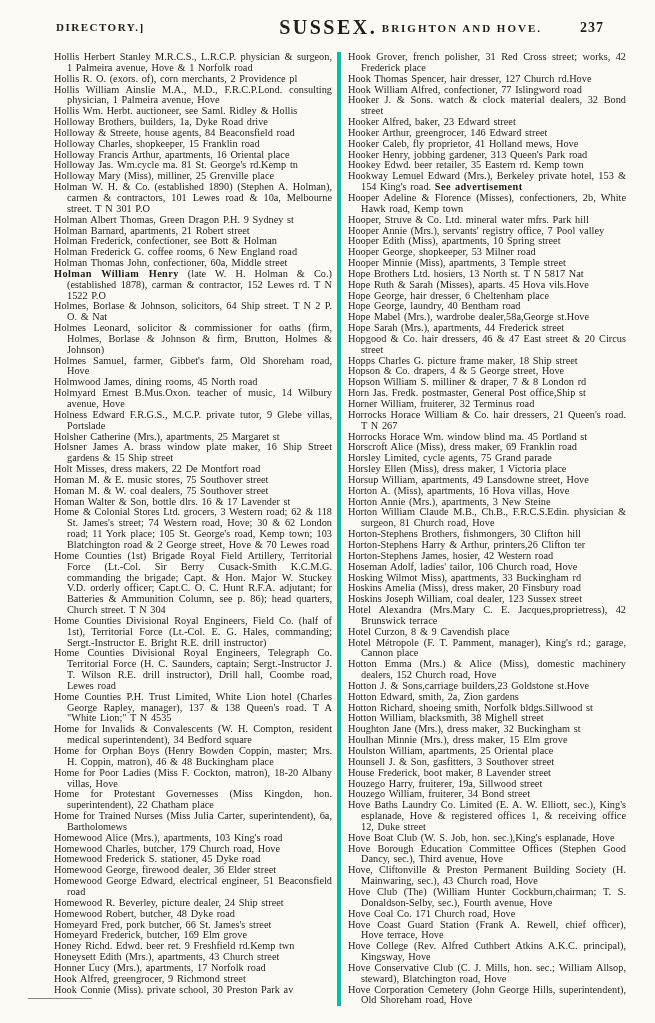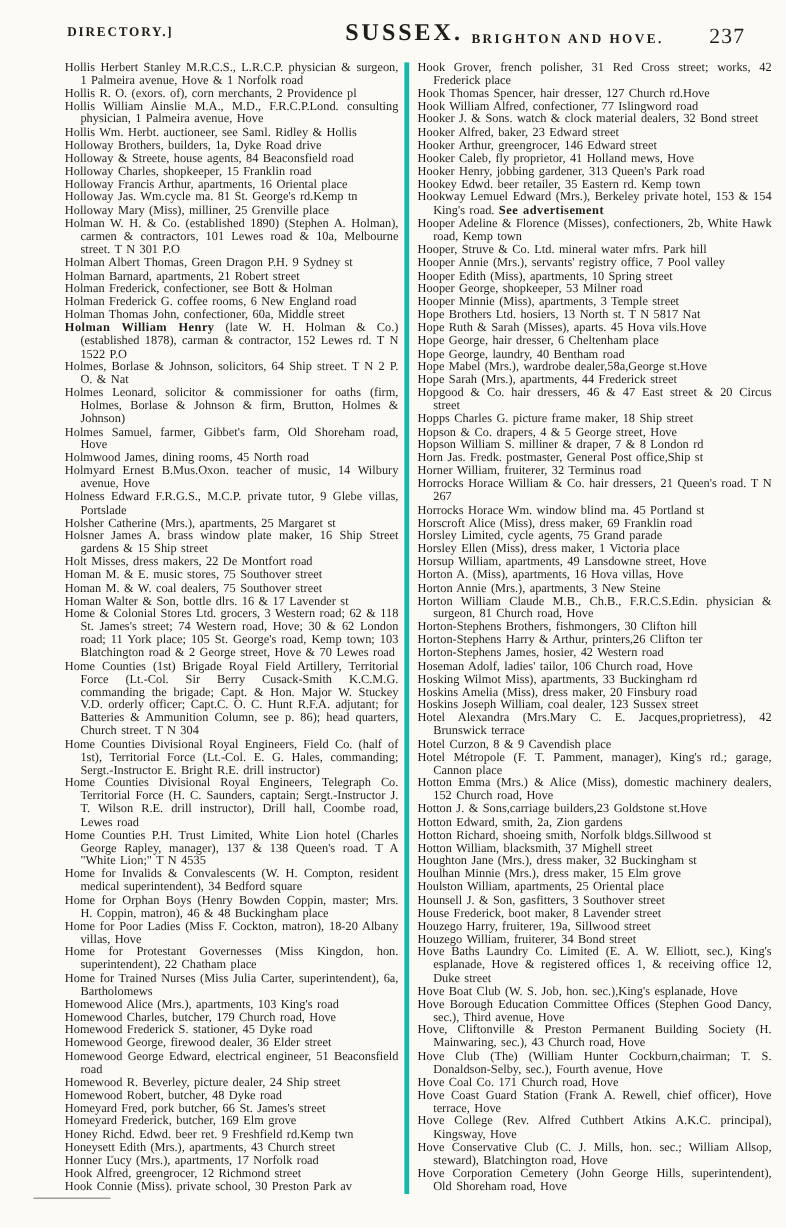--- a/index.html
+++ b/index.html
@@ -6,21 +6,21 @@
   body{
     width:655px;height:1023px;
     background:#fbfaf5;
     color:#201d1a;
     font-family:"Liberation Serif","DejaVu Serif",serif;
     position:relative;
     overflow:hidden;
   }
   .page{
     position:relative;
-    padding:16px 12px 0 54px;
+    padding:16px 29px 0 54px;
     box-sizing:border-box;
     width:655px;height:1023px;
   }
   header.pagehead{
     position:relative;
     height:24px;
     margin-bottom:12px;
   }
   .hdr-left{
     position:absolute;left:2px;top:5px;
@@ -31,21 +31,21 @@
     font-size:20px;font-weight:bold;letter-spacing:2.5px;
   }
   .hdr-right{
     position:absolute;right:22px;top:4px;
     display:flex;align-items:baseline;gap:38px;
   }
   .hdr-section{
     font-size:11px;font-weight:bold;letter-spacing:2px;margin-left:17px;
   }
   .hdr-pageno{
-    font-size:18px;font-weight:normal;letter-spacing:1px;
+    font-size:14px;font-weight:bold;letter-spacing:1px;
   }
   main.cols{
     display:flex;
     align-items:stretch;
   }
   .col{
     font-size:10.3px;
     line-height:10.85px;
     word-spacing:1.1px;
   }
@@ -143,21 +143,21 @@
         <p class="entry">Homewood Frederick S. stationer, 45 Dyke road</p>
         <p class="entry">Homewood George, firewood dealer, 36 Elder street</p>
         <p class="entry">Homewood George Edward, electrical engineer, 51 Beaconsfield road</p>
         <p class="entry">Homewood R. Beverley, picture dealer, 24 Ship street</p>
         <p class="entry">Homewood Robert, butcher, 48 Dyke road</p>
         <p class="entry">Homeyard Fred, pork butcher, 66 St. James's street</p>
         <p class="entry">Homeyard Frederick, butcher, 169 Elm grove</p>
         <p class="entry">Honey Richd. Edwd. beer ret. 9 Freshfield rd.Kemp twn</p>
         <p class="entry">Honeysett Edith (Mrs.), apartments, 43 Church street</p>
         <p class="entry">Honner Lucy (Mrs.), apartments, 17 Norfolk road</p>
-        <p class="entry">Hook Alfred, greengrocer, 12 Richmond street</p>
+        <p class="entry">Hook Alfred, greengrocer, 9 Richmond street</p>
         <p class="entry">Hook Connie (Miss). private school, 30 Preston Park av</p>
       </div>
     <div class="col col-right">
         <p class="entry">Hook Grover, french polisher, 31 Red Cross street; works, 42 Frederick place</p>
         <p class="entry">Hook Thomas Spencer, hair dresser, 127 Church rd.Hove</p>
         <p class="entry">Hook William Alfred, confectioner, 77 Islingword road</p>
         <p class="entry">Hooker J. &amp; Sons. watch &amp; clock material dealers, 32 Bond street</p>
         <p class="entry">Hooker Alfred, baker, 23 Edward street</p>
         <p class="entry">Hooker Arthur, greengrocer, 146 Edward street</p>
         <p class="entry">Hooker Caleb, fly proprietor, 41 Holland mews, Hove</p>
@@ -198,21 +198,21 @@
         <p class="entry">Hosking Wilmot Miss), apartments, 33 Buckingham rd</p>
         <p class="entry">Hoskins Amelia (Miss), dress maker, 20 Finsbury road</p>
         <p class="entry">Hoskins Joseph William, coal dealer, 123 Sussex street</p>
         <p class="entry">Hotel Alexandra (Mrs.Mary C. E. Jacques,proprietress), 42 Brunswick terrace</p>
         <p class="entry">Hotel Curzon, 8 &amp; 9 Cavendish place</p>
         <p class="entry">Hotel Métropole (F. T. Pamment, manager), King's rd.; garage, Cannon place</p>
         <p class="entry">Hotton Emma (Mrs.) &amp; Alice (Miss), domestic machinery dealers, 152 Church road, Hove</p>
         <p class="entry">Hotton J. &amp; Sons,carriage builders,23 Goldstone st.Hove</p>
         <p class="entry">Hotton Edward, smith, 2a, Zion gardens</p>
         <p class="entry">Hotton Richard, shoeing smith, Norfolk bldgs.Sillwood st</p>
-        <p class="entry">Hotton William, blacksmith, 37 Mighell street</p>
+        <p class="entry">Hotton William, blacksmith, 38 Mighell street</p>
         <p class="entry">Houghton Jane (Mrs.), dress maker, 32 Buckingham st</p>
         <p class="entry">Houlhan Minnie (Mrs.), dress maker, 15 Elm grove</p>
         <p class="entry">Houlston William, apartments, 25 Oriental place</p>
         <p class="entry">Hounsell J. &amp; Son, gasfitters, 3 Southover street</p>
         <p class="entry">House Frederick, boot maker, 8 Lavender street</p>
         <p class="entry">Houzego Harry, fruiterer, 19a, Sillwood street</p>
         <p class="entry">Houzego William, fruiterer, 34 Bond street</p>
         <p class="entry">Hove Baths Laundry Co. Limited (E. A. W. Elliott, sec.), King's esplanade, Hove &amp; registered offices 1, &amp; receiving office 12, Duke street</p>
         <p class="entry">Hove Boat Club (W. S. Job, hon. sec.),King's esplanade, Hove</p>
         <p class="entry">Hove Borough Education Committee Offices (Stephen Good Dancy, sec.), Third avenue, Hove</p>

